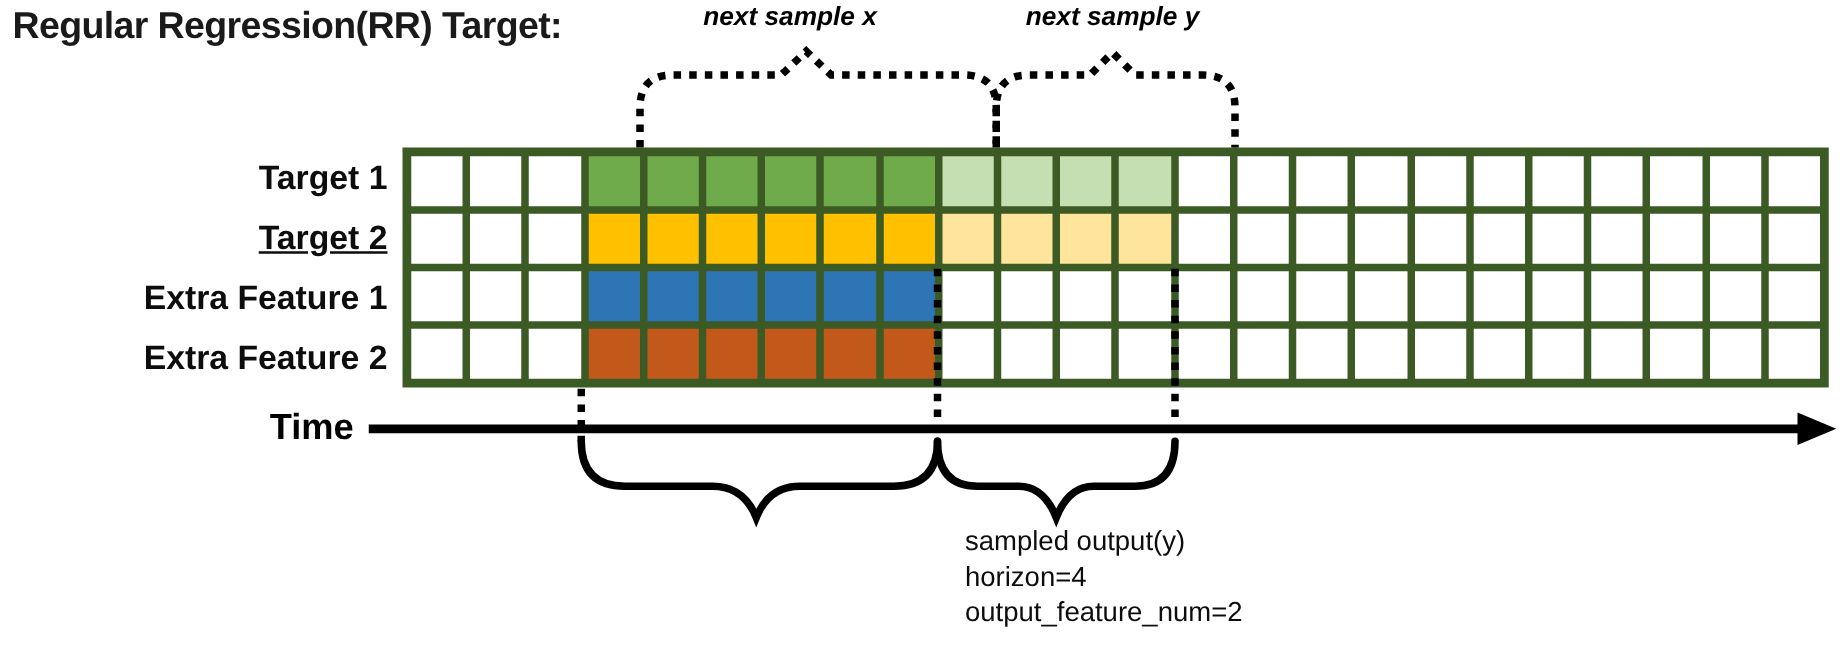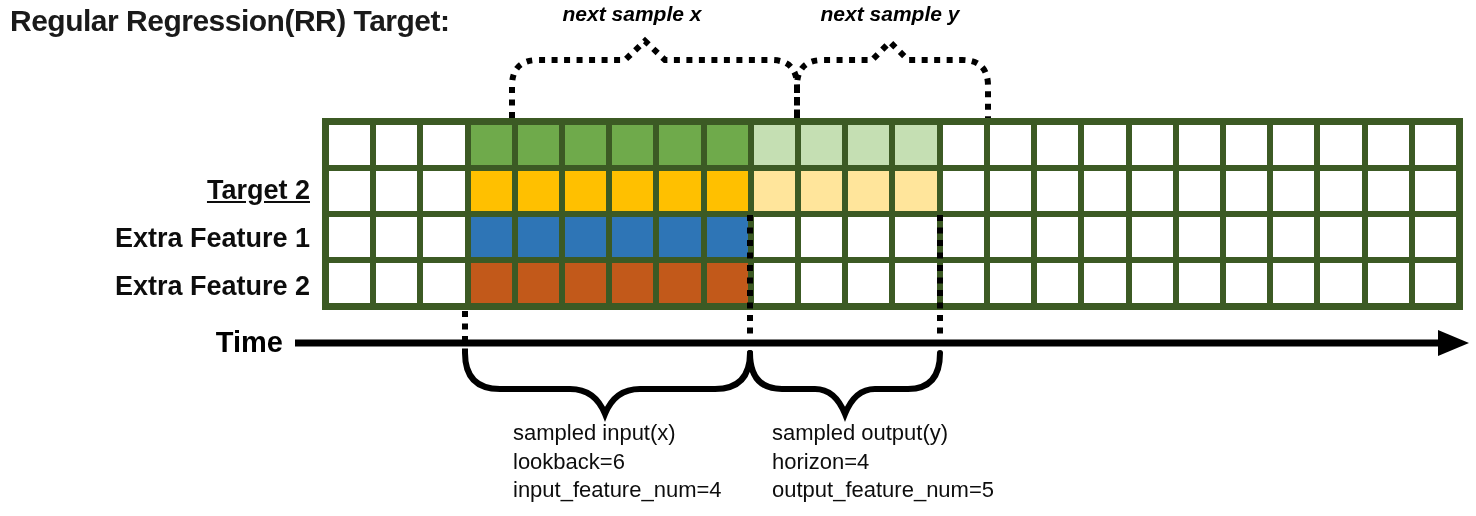--- a/index.html
+++ b/index.html
@@ -142,20 +142,21 @@
       <div style="background: rgb(255, 255, 255);"></div>
       <div style="background: rgb(255, 255, 255);"></div>
       <div style="background: rgb(255, 255, 255);"></div>
       <div style="background: rgb(255, 255, 255);"></div>
       <div style="background: rgb(255, 255, 255);"></div>
       <div style="background: rgb(255, 255, 255);"></div>
       <div style="background: rgb(255, 255, 255);"></div>
       <div style="background: rgb(255, 255, 255);"></div>
     </div>
 
+  <div class="row-label" style="top:118px;">Target 1</div>
   <div class="row-label" style="top:166px;text-decoration:underline;">Target 2</div>
   <div class="row-label" style="top:214px;">Extra Feature 1</div>
   <div class="row-label" style="top:262px;">Extra Feature 2</div>
 
   <svg class="overlay" width="1476" height="516" viewBox="0 0 1476 516">
 
     <path d="M512,118 L512,86 Q512,60 538,60 L625,60 L645,41 L665,60 L771,60 Q797,60 797,86 L797,118" fill="none" stroke="#000" stroke-width="6" stroke-dasharray="6 6.5"></path>
 
     <path d="M797,118 L797,86 Q797,60 823,60 L872,60 L890,42 L908,60 L962,60 Q988,60 988,86 L988,118" fill="none" stroke="#000" stroke-width="6" stroke-dasharray="6 6.5"></path>
 
@@ -166,25 +167,20 @@
     <line x1="295" y1="343" x2="1442" y2="343" stroke="#000" stroke-width="7"></line>
     <polygon points="1438,330 1438,356 1469,343" fill="#000"></polygon>
 
     <path d="M465,353 Q465,389 500,389 L570,389 Q595,389 605,414 Q615,389 640,389 L715,389 Q750,389 750,353" fill="none" stroke="#000" stroke-width="6" stroke-linecap="round"></path>
 
     <path d="M750,353 Q750,389 782,389 L815,389 Q835,389 845,414 Q855,389 875,389 L908,389 Q940,389 940,353" fill="none" stroke="#000" stroke-width="6" stroke-linecap="round"></path>
   </svg>
 
   <div class="time-label">Time</div>
 
-  <div class="sample-note input">
-    <div>sampled input(x)</div>
-    <div>lookback=6</div>
-    <div>input_feature_num=4</div>
-  </div>
 
   <div class="sample-note output">
     <div>sampled output(y)</div>
     <div>horizon=4</div>
-    <div>output_feature_num=5</div>
+    <div>output_feature_num=2</div>
   </div>
 
 </div>
 
 </body></html>

